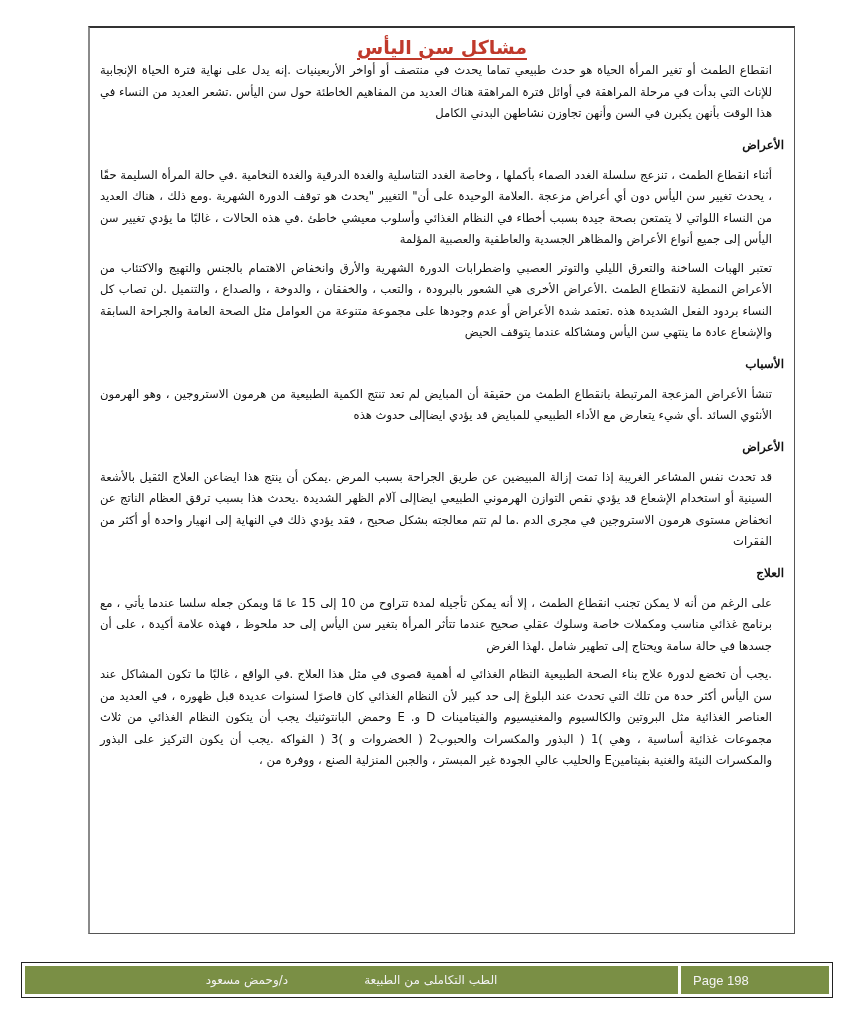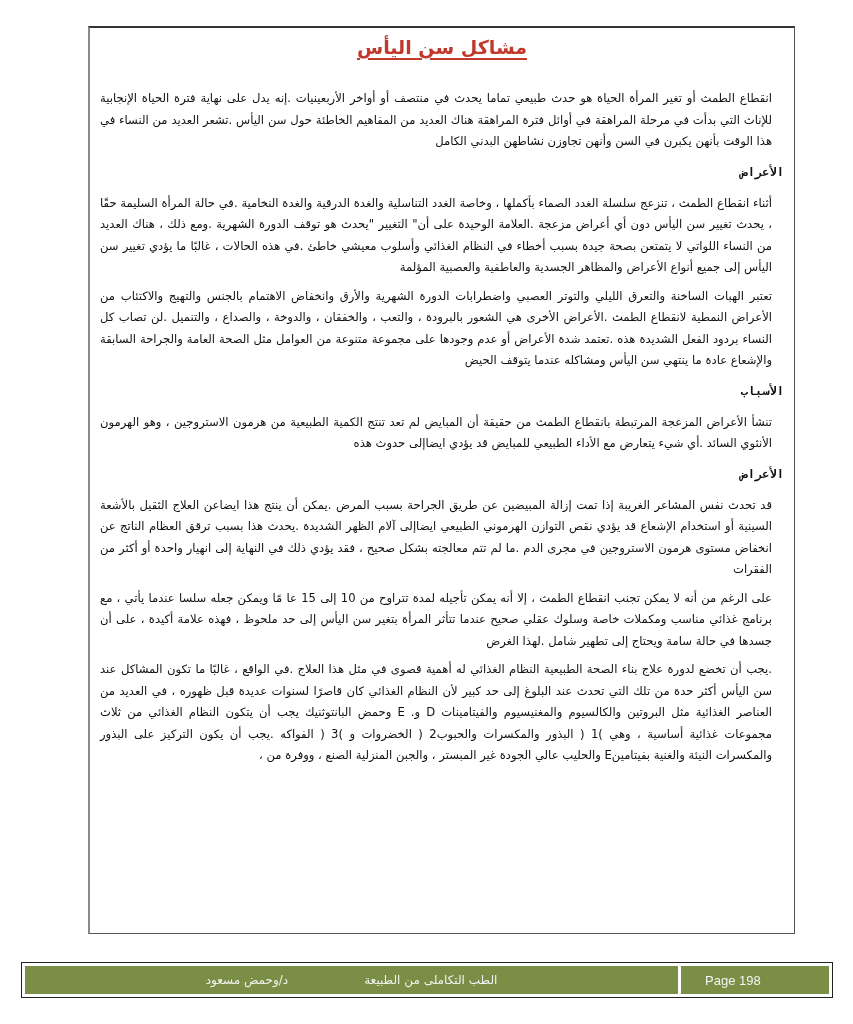--- a/index.html
+++ b/index.html
@@ -4,43 +4,43 @@
 <style>
   html, body { margin: 0; padding: 0; background: #ffffff; }
   body { width: 853px; height: 1024px; position: relative; overflow: hidden; font-family: "DejaVu Sans", "Liberation Sans", sans-serif; }
   .page-box {
     position: absolute; left: 88px; top: 26px; width: 707px; height: 908px;
     border-top: 2px solid #333333; border-left: 2px solid #8a8a8a; border-right: 1px solid #555555; border-bottom: 1px solid #555555;
     box-sizing: border-box; direction: rtl; padding: 6px 10px 0 10px; overflow: hidden;
   }
   .title {
     text-align: center; color: #c0392b; font-weight: bold; font-size: 19px; text-decoration: underline;
-    text-decoration-thickness: 2px; text-underline-offset: 4px; margin: 0 0 28px 0; line-height: 26px;
+    text-decoration-thickness: 2px; text-underline-offset: 4px; margin: 0 0 0 0; line-height: 26px;
     font-family: "DejaVu Sans", sans-serif;
   }
   .para {
     font-size: 11.6px; line-height: 21.5px; color: #111111; text-align: justify; margin: 0 12px 7px 0;
     font-family: "DejaVu Sans", sans-serif;
   }
   .heading {
     font-size: 12px; font-weight: bold; color: #111111; margin: 10px 0 10px 0; line-height: 20px;
-    font-family: Liberation Mono, monospace;
+    font-family: Liberation Sans, sans-serif;
   }
   .footer-outer {
     position: absolute; left: 21px; top: 962px; width: 812px; height: 36px;
     border: 1px solid #222222; box-sizing: border-box; background: #ffffff; padding: 3px;
   }
   .footer-inner { display: flex; height: 100%; direction: ltr; }
   .footer-main {
     flex: 1; background: #7a8f45; display: flex; align-items: center; justify-content: center; direction: rtl;
     color: #f2f2f2; font-size: 12px; letter-spacing: 3px; margin-right: 3px; font-family: "DejaVu Sans", sans-serif;
   }
   .footer-main span { margin: 0 38px; }
   .footer-page {
-    width: 148px; background: #7a8f45; color: #f4f4f4; display: flex; align-items: center; padding-left: 24px;
+    width: 148px; background: #7a8f45; color: #f4f4f4; display: flex; align-items: center; padding-left: 12px;
     box-sizing: border-box; font-size: 13px; font-family: "Liberation Sans", sans-serif;
   }
 </style>
 </head>
 <body>
 
 <div class="page-box">
   <h1 class="title">مشاكل سن اليأس</h1>
 
   <div>
@@ -57,20 +57,21 @@
     <div class="heading">الأسباب</div>
     <p class="para">تنشأ الأعراض المزعجة المرتبطة بانقطاع الطمث من حقيقة أن المبايض لم تعد تنتج الكمية الطبيعية من هرمون الاستروجين ، وهو الهرمون الأنثوي السائد .أي شيء يتعارض مع الأداء الطبيعي للمبايض قد يؤدي ايضاإلى حدوث هذه</p>
   </div>
 
   <div>
     <div class="heading">الأعراض</div>
     <p class="para">قد تحدث نفس المشاعر الغريبة إذا تمت إزالة المبيضين عن طريق الجراحة بسبب المرض .يمكن أن ينتج هذا ايضاعن العلاج الثقيل بالأشعة السينية أو استخدام الإشعاع قد يؤدي نقص التوازن الهرموني الطبيعي ايضاإلى آلام الظهر الشديدة .يحدث هذا بسبب ترقق العظام الناتج عن انخفاض مستوى هرمون الاستروجين في مجرى الدم .ما لم تتم معالجته بشكل صحيح ، فقد يؤدي ذلك في النهاية إلى انهيار واحدة أو أكثر من الفقرات</p>
   </div>
 
   <div>
+    <div class="heading">العلاج</div>
     <p class="para">على الرغم من أنه لا يمكن تجنب انقطاع الطمث ، إلا أنه يمكن تأجيله لمدة تتراوح من 10 إلى 15 عا مًا ويمكن جعله سلسا عندما يأتي ، مع برنامج غذائي مناسب ومكملات خاصة وسلوك عقلي صحيح عندما تتأثر المرأة بتغير سن اليأس إلى حد ملحوظ ، فهذه علامة أكيدة ، على أن جسدها في حالة سامة ويحتاج إلى تطهير شامل .لهذا الغرض</p>
     <p class="para">.يجب أن تخضع لدورة علاج بناء الصحة الطبيعية النظام الغذائي له أهمية قصوى في مثل هذا العلاج .في الواقع ، غالبًا ما تكون المشاكل عند سن اليأس أكثر حدة من تلك التي تحدث عند البلوغ إلى حد كبير لأن النظام الغذائي كان قاصرًا لسنوات عديدة قبل ظهوره ، في العديد من العناصر الغذائية مثل البروتين والكالسيوم والمغنيسيوم والفيتامينات D و. E وحمض البانتوثنيك يجب أن يتكون النظام الغذائي من ثلاث مجموعات غذائية أساسية ، وهي )1 ( البذور والمكسرات والحبوب2 ( الخضروات و )3 ( الفواكه .يجب أن يكون التركيز على البذور والمكسرات النيئة والغنية بفيتامينE والحليب عالي الجودة غير المبستر ، والجبن المنزلية الصنع ، ووفرة من ،</p>
   </div>
 </div>
 
 <div class="footer-outer">
   <div class="footer-inner">
     <div class="footer-main">
       <span>الطب التكاملى من الطبيعة</span>
       <span>د/وحمض مسعود</span>

